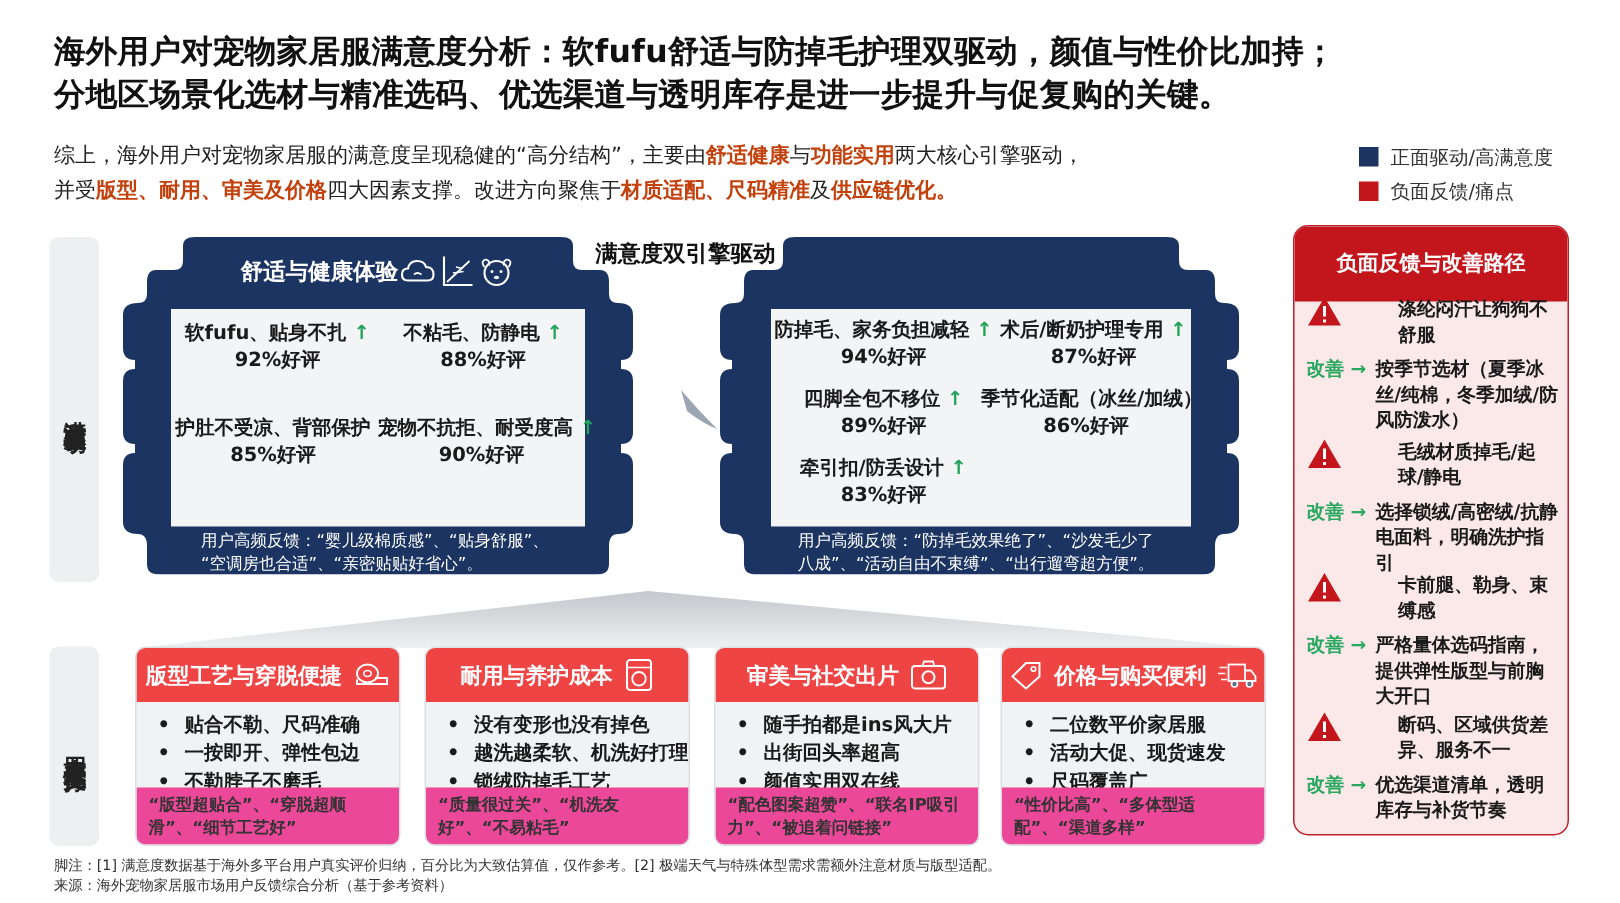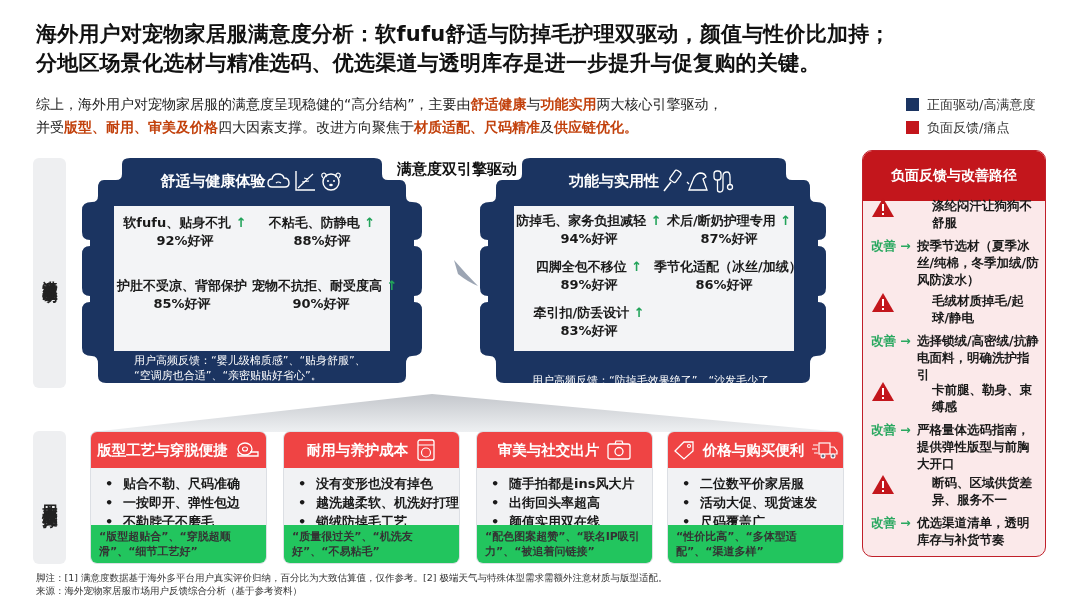--- a/index.html
+++ b/index.html
@@ -38,21 +38,21 @@
   .neg-fix { display: flex; margin-top: 6px; }
   .neg-fix .tag { color: #2aa860; font-weight: bold; flex: none; width: 46px; }
   .neg-fix .txt { font-weight: bold; color: #1a1a1a; }
 
   .wedge { position: absolute; left: 92px; top: 394px; width: 750px; height: 38px; }
 
   .card { position: absolute; top: 431px; width: 177px; height: 133px; border-radius: 7px; overflow: hidden; background: #f1f2f4; border: 1px solid #dcdfe4; }
   .card-head { height: 36px; background: #ef4444; color: #fff; font-size: 14.5px; font-weight: bold; display: flex; align-items: center; justify-content: center; gap: 8px; }
   .card-list { padding: 6px 0 0 14px; font-size: 13px; line-height: 19px; font-weight: bold; color: #1a1a1a; height: 64px; list-style: none; }
   .card-list li::before { content: "•"; display: inline-block; width: 18px; font-weight: bold; }
-  .card-quote { position: absolute; left: 0; right: 0; bottom: 0; height: 38px; background: #22c55e; font-size: 11px; line-height: 15px; padding: 4px 6px 0 8px; font-weight: bold; color: #333; }
+  .card-quote { position: absolute; left: 0; right: 0; bottom: 0; height: 38px; background: #ec4899; font-size: 11px; line-height: 15px; padding: 4px 6px 0 8px; font-weight: bold; color: #333; }
 
   .footnote { position: absolute; left: 36px; top: 571px; font-size: 9.5px; line-height: 13px; color: #333; width: 700px; }
 </style>
 </head>
 <body>
 
 <div class="title">
   <div>海外用户对宠物家居服满意度分析：软fufu舒适与防掉毛护理双驱动，颜值与性价比加持；</div>
   <div>分地区场景化选材与精准选码、优选渠道与透明库存是进一步提升与促复购的关键。</div>
 </div>
@@ -130,36 +130,20 @@
   <div class="footer" style="top:195px;padding-left:52px;">
     <div>用户高频反馈：“婴儿级棉质感”、“贴身舒服”、</div>
     <div style="padding-left:-6px;">“空调房也合适”、“亲密贴贴好省心”。</div>
   </div>
 </div>
 
 <div class="engine" style="left:480px;top:158px;width:346px;height:225px;">
   <svg class="shell" width="346" height="225" viewBox="0 0 346 225">
     <path d="M42 6 Q42 0 50 0 L298 0 Q306 0 306 6 L306 16 Q306 22 312 22 L324 22 Q330 22 330 30 L330 38 Q330 44 336 44 Q346 44 346 52 L346 74 Q346 82 338 82 L338 88 Q346 88 346 96 L346 130 Q346 138 338 138 L338 144 Q346 144 346 152 L346 190 Q346 198 336 198 Q330 198 330 206 L330 218 Q330 225 322 225 L24 225 Q16 225 16 218 L16 206 Q16 198 10 198 Q0 198 0 190 L0 152 Q0 144 8 144 L8 138 Q0 138 0 130 L0 96 Q0 88 8 88 L8 82 Q0 82 0 74 L0 52 Q0 44 10 44 Q16 44 16 38 L16 30 Q16 22 22 22 L36 22 Q42 22 42 16 Z" fill="#1b3461"></path>
   </svg>
-  <div class="header">
-    <span>功能与实用性</span>
-    <svg class="icon-svg" viewBox="0 0 26 26">
-        <rect x="13" y="2" width="7" height="12" rx="2" transform="rotate(35 16 8)" fill="none" stroke="#fff" stroke-width="1.3"></rect>
-        <path d="M12 14 L5 23" stroke="#fff" stroke-width="1.6"></path>
-      </svg>
-    <svg class="icon-svg" viewBox="0 0 26 26">
-        <path d="M4 22 L8 12 Q10 6 15 5 Q20 5 21 9 L18 11 L22 22 Z" fill="none" stroke="#fff" stroke-width="1.3"></path>
-        <path d="M4 16 L2 14" stroke="#fff" stroke-width="1.2"></path>
-      </svg>
-    <svg class="icon-svg" viewBox="0 0 26 26">
-        <rect x="3" y="3" width="7" height="9" rx="3" fill="none" stroke="#fff" stroke-width="1.3"></rect>
-        <path d="M6.5 12 L6.5 22 Q6.5 24 9 24 Q12 24 12 20 L12 8 Q12 4 16 4 Q19 4 19 9 L19 16" fill="none" stroke="#fff" stroke-width="1.3"></path>
-        <circle cx="19" cy="19" r="2.5" fill="none" stroke="#fff" stroke-width="1.3"></circle>
-      </svg>
-  </div>
   <div class="inner" style="left:34px;top:48px;width:280px;height:145px;">
     <div class="metric" style="left:2px;top:6px;width:146px;">
       <span>防掉毛、家务负担减轻</span> <span class="up">↑</span>
       <span class="pct">94%好评</span>
     </div>
     <div class="metric" style="left:150px;top:6px;width:130px;">
       <span>术后/断奶护理专用</span> <span class="up">↑</span>
       <span class="pct">87%好评</span>
     </div>
     <div class="metric" style="left:10px;top:52px;width:130px;">
@@ -168,21 +152,21 @@
     </div>
     <div class="metric" style="left:140px;top:52px;width:140px;">
       <span>季节化适配（冰丝/加绒）</span>
       <span class="pct">86%好评</span>
     </div>
     <div class="metric" style="left:10px;top:98px;width:130px;">
       <span>牵引扣/防丢设计</span> <span class="up">↑</span>
       <span class="pct">83%好评</span>
     </div>
   </div>
-  <div class="footer" style="top:195px;padding-left:52px;margin-top:20px;">
+  <div class="footer" style="top:195px;padding-left:52px;">
     <div>用户高频反馈：“防掉毛效果绝了”、“沙发毛少了</div>
     <div>八成”、“活动自由不束缚”、“出行遛弯超方便”。</div>
   </div>
 </div>
 
 <svg class="wedge" viewBox="0 0 750 38" preserveAspectRatio="none">
   <defs>
     <linearGradient id="wg" x1="0" y1="0" x2="0" y2="1">
       <stop offset="0" stop-color="#c4c7cc"></stop>
       <stop offset="1" stop-color="#eef0f2"></stop>

